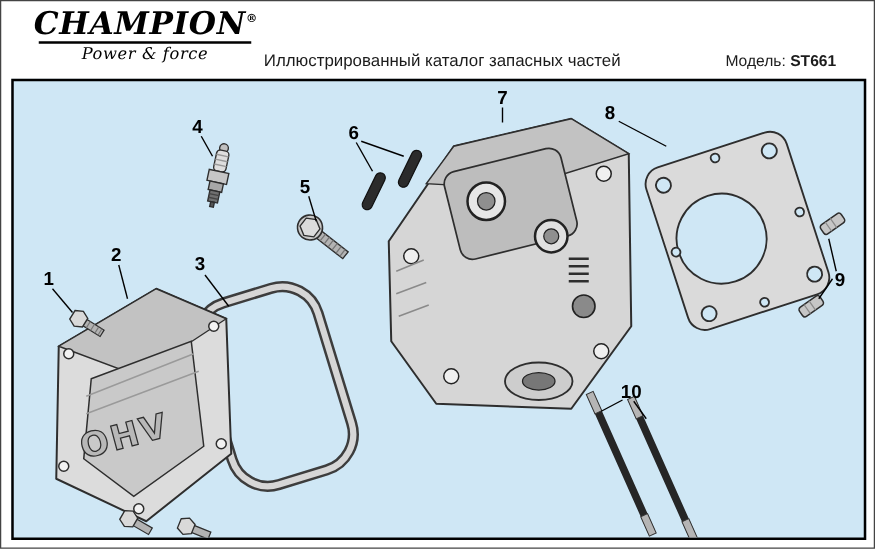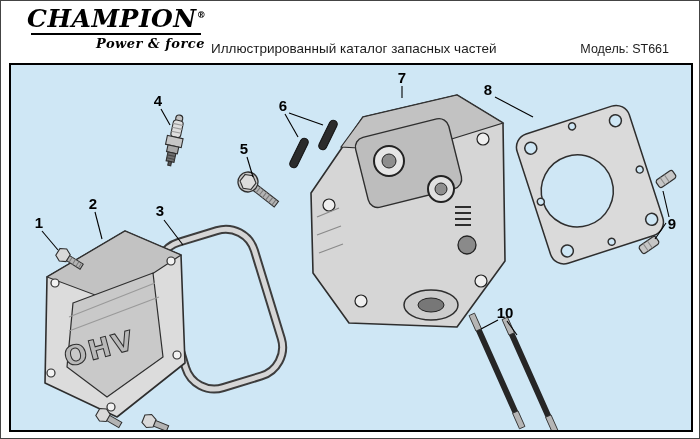--- a/index.html
+++ b/index.html
@@ -5,24 +5,24 @@
   * { margin:0; padding:0; box-sizing:border-box; }
   html,body { width:700px; height:439px; }
   body { font-family:"Liberation Sans", sans-serif; background:#ffffff; }
   .page { position:relative; width:700px; height:439px; background:#fff; border:1px solid #444; overflow:hidden; }
 
   
   .logo { position:absolute; left:26px; top:5px; width:178px; text-align:center; color:#000; }
   .brand-row { font-family:"DejaVu Serif", serif; font-style:italic; font-weight:bold; font-size:25px; line-height:1.02; letter-spacing:0.5px; white-space:nowrap; }
   .brand-reg { font-size:9px; vertical-align:super; font-style:normal; }
   .logo-rule { height:2px; background:#000; margin:1px 4px 1px 4px; }
-  .tagline { font-family:"DejaVu Serif", serif; font-style:italic; font-weight:bold; font-size:13px; letter-spacing:0.5px;text-align:right; }
+  .tagline { font-family:"DejaVu Serif", serif; font-style:italic; font-weight:normal; font-size:13px; letter-spacing:0.5px; }
   .catalog-title { position:absolute; left:210px; top:40px; width:336px; text-align:left; font-size:13.5px; color:#1c1c1c; }
   .model { position:absolute; right:30px; top:41px; font-size:12.5px; color:#1c1c1c; white-space:nowrap; }
-  .model .model-value { font-weight:normal; }
+  .model .model-value { font-weight:bold; }
 
   
   .diagram-box { position:absolute; left:8px; top:62px; width:684px; height:369px; border:2px solid #000; background:#cfe7f5; }
   svg.diagram { display:block; width:100%; height:100%; }
   .callout { font:bold 15px "Liberation Sans", sans-serif; fill:#000; }
   .ohv-text { font:bold 27px "DejaVu Sans", sans-serif; letter-spacing:2px; fill:#b8b8b8; stroke:#2e2e2e; stroke-width:1; }
 </style>
 </head>
 <body>
 

